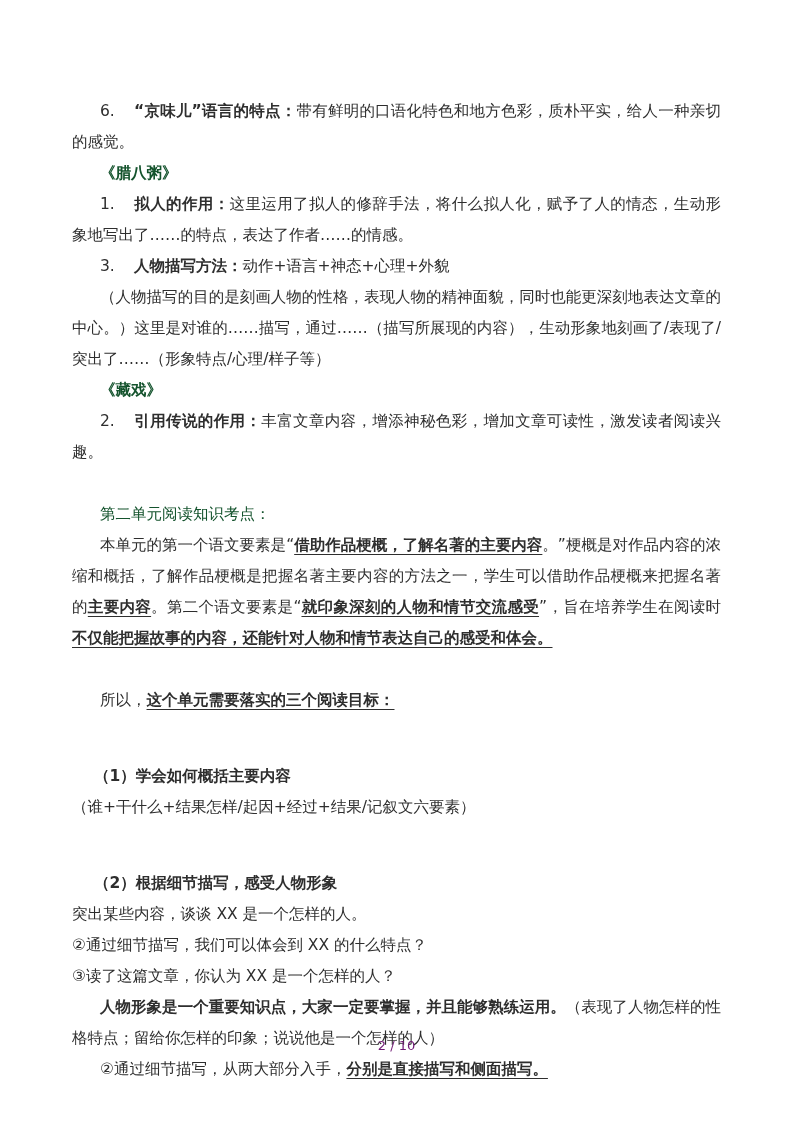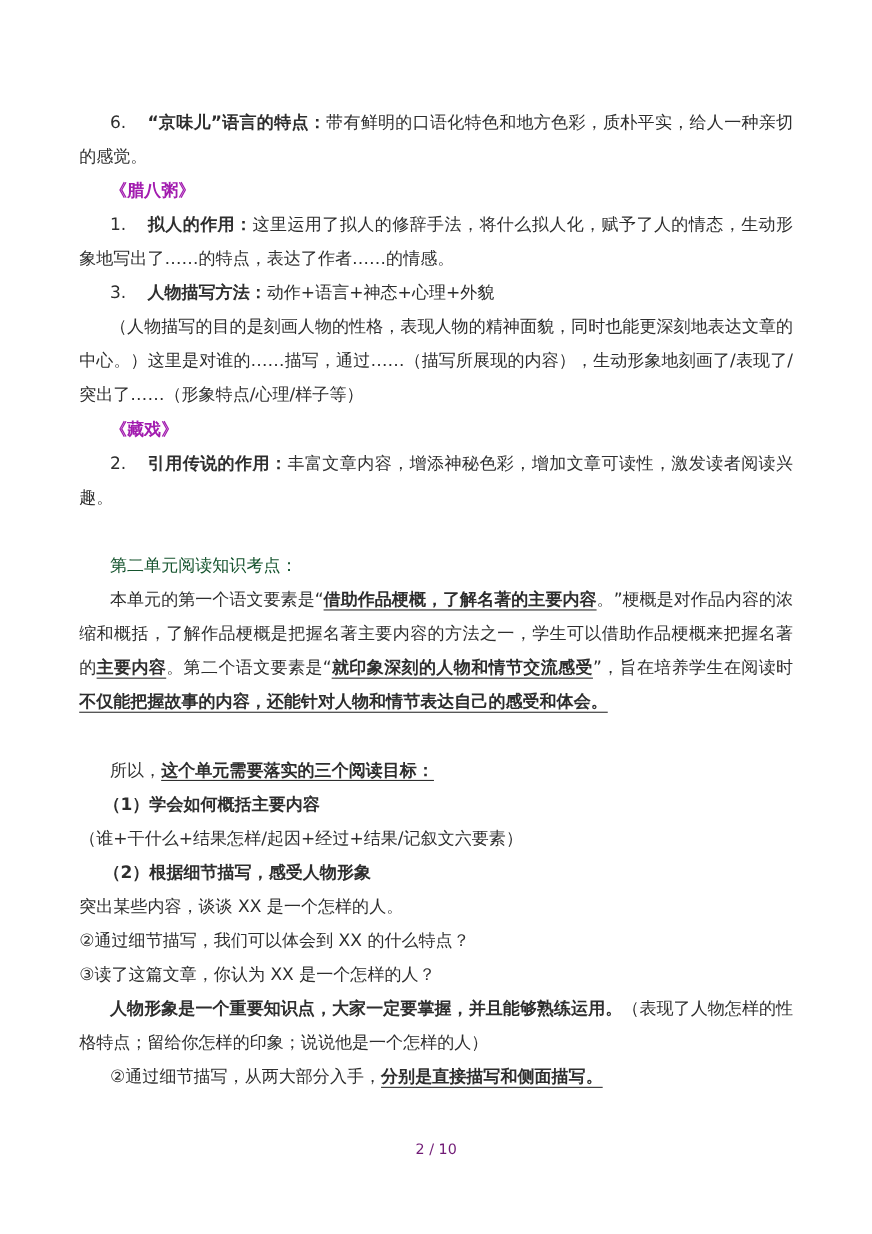--- a/index.html
+++ b/index.html
@@ -20,24 +20,24 @@
     font-size:15.5px;
     line-height:31px;
   }
   .para{
     text-align:justify;
     text-align-last:left;
     margin:0;
   }
   .para .b{font-weight:700;}
   .para .u{text-decoration:underline;text-underline-offset:4px;text-decoration-thickness:1.3px;}
-  .para.heading-red{color:#a21caf;font-weight:700;text-indent:28px;}
+  .para.heading-red{color:#14532d;font-weight:700;text-indent:28px;}
   .para.heading-blue{color:#14532d;font-weight:400;text-indent:28px;}
   .para.body-indent{text-indent:28px;}
-  .para.sub-indent{padding-left:22px;}
+  .para.sub-indent{padding-left:22px;margin-top:45px;}
   .para.plain{padding-left:0;}
   .marker{
     display:inline-block;
     margin-left:28px;
     min-width:34px;
     text-indent:0;
   }
   .spacer{height:31px;}
   .footer{
     position:absolute;

